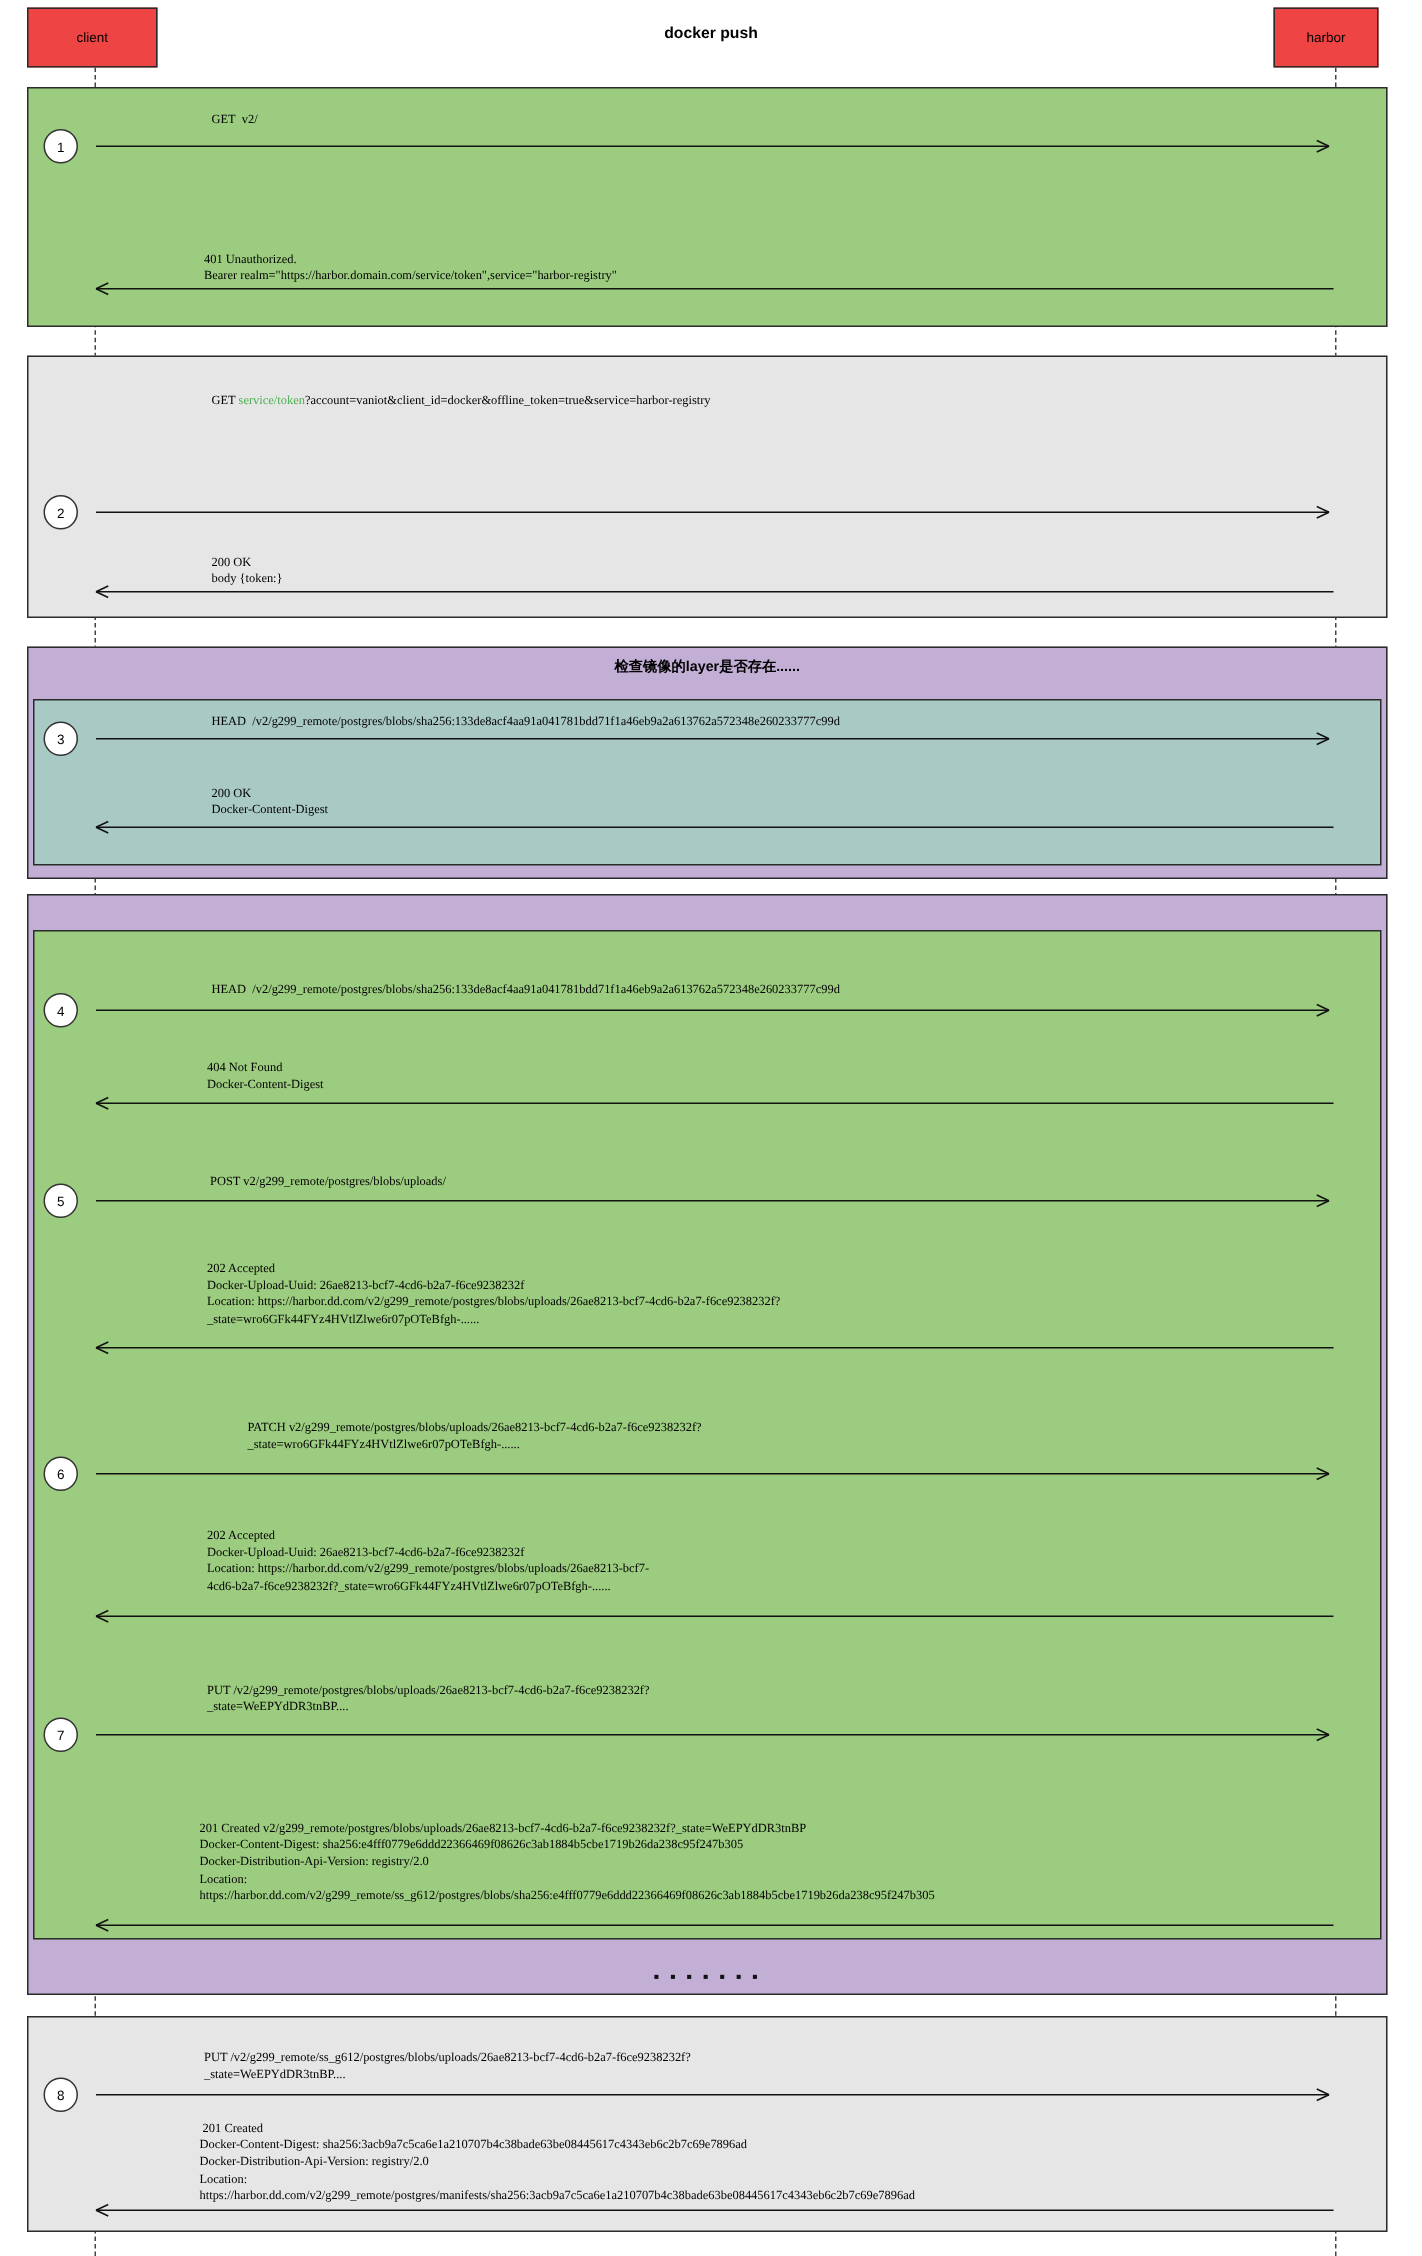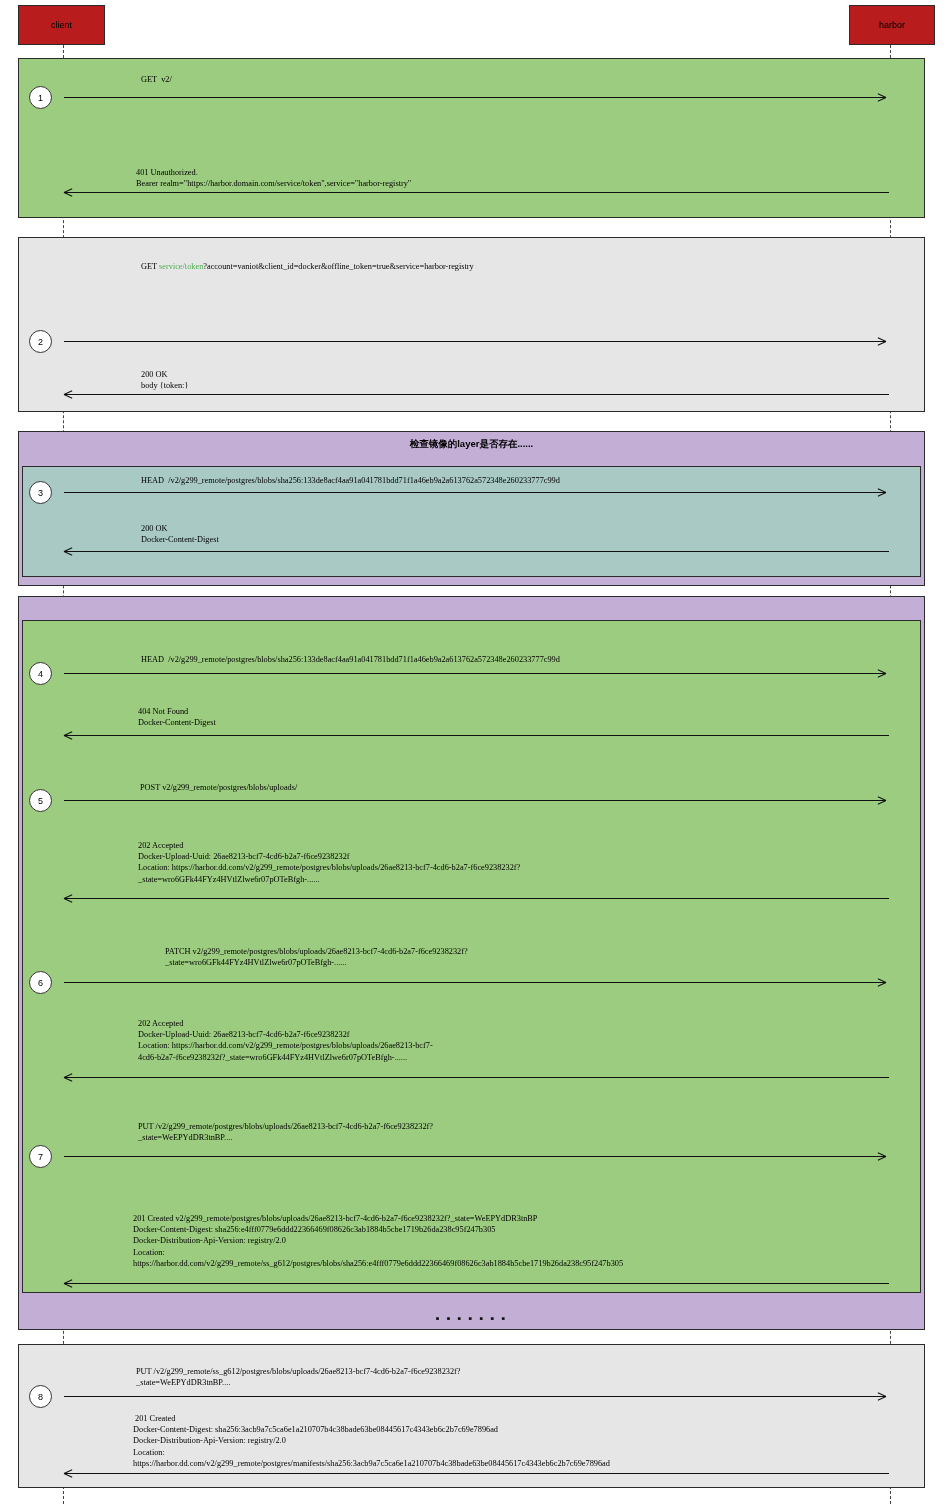--- a/index.html
+++ b/index.html
@@ -11,21 +11,21 @@
     color:#000;
     position:relative;
     overflow:hidden;
   }
   .canvas{position:absolute;left:0;top:0;width:948px;height:1504px;}
 
   
   .participant{
     position:absolute;
     border:1px solid #2b2b2b;
-    background:#b91c1c;
+    background:#ef4444;
     display:flex;align-items:center;justify-content:center;
     font-size:9px;
     box-sizing:border-box;
   }
   .lifeline{
     position:absolute;
     width:0;
     border-left:1px dashed #444;
   }
 
@@ -108,25 +108,26 @@
     display:flex;align-items:center;justify-content:center;
     font-size:9px;
     box-sizing:border-box;
   }
 </style>
 </head>
 <body>
 
 <div class="canvas">
 
+  <div class="diagram-title" style="left:200px;top:16px;width:548px;">docker push</div>
 
   <div class="participant" style="left:18px;top:5px;width:87px;height:40px;">
     <span>client</span>
   </div>
-  <div class="participant" style="left:849px;top:5px;width:86px;height:40px;">
+  <div class="participant" style="left:849px;top:5px;width:70px;height:40px;">
     <span>harbor</span>
   </div>
 
   <div class="lifeline" style="left:63px;top:45px;height:1459px;"></div>
   <div class="lifeline" style="left:890px;top:45px;height:1459px;"></div>
 
   <div class="block green" style="left:18px;top:58px;width:907px;height:160px;"></div>
 
   <div class="msg-label" style="left:141px;top:74px;">GET  v2/</div>
   <div class="arrow right" style="left:64px;top:97px;width:822px;">

